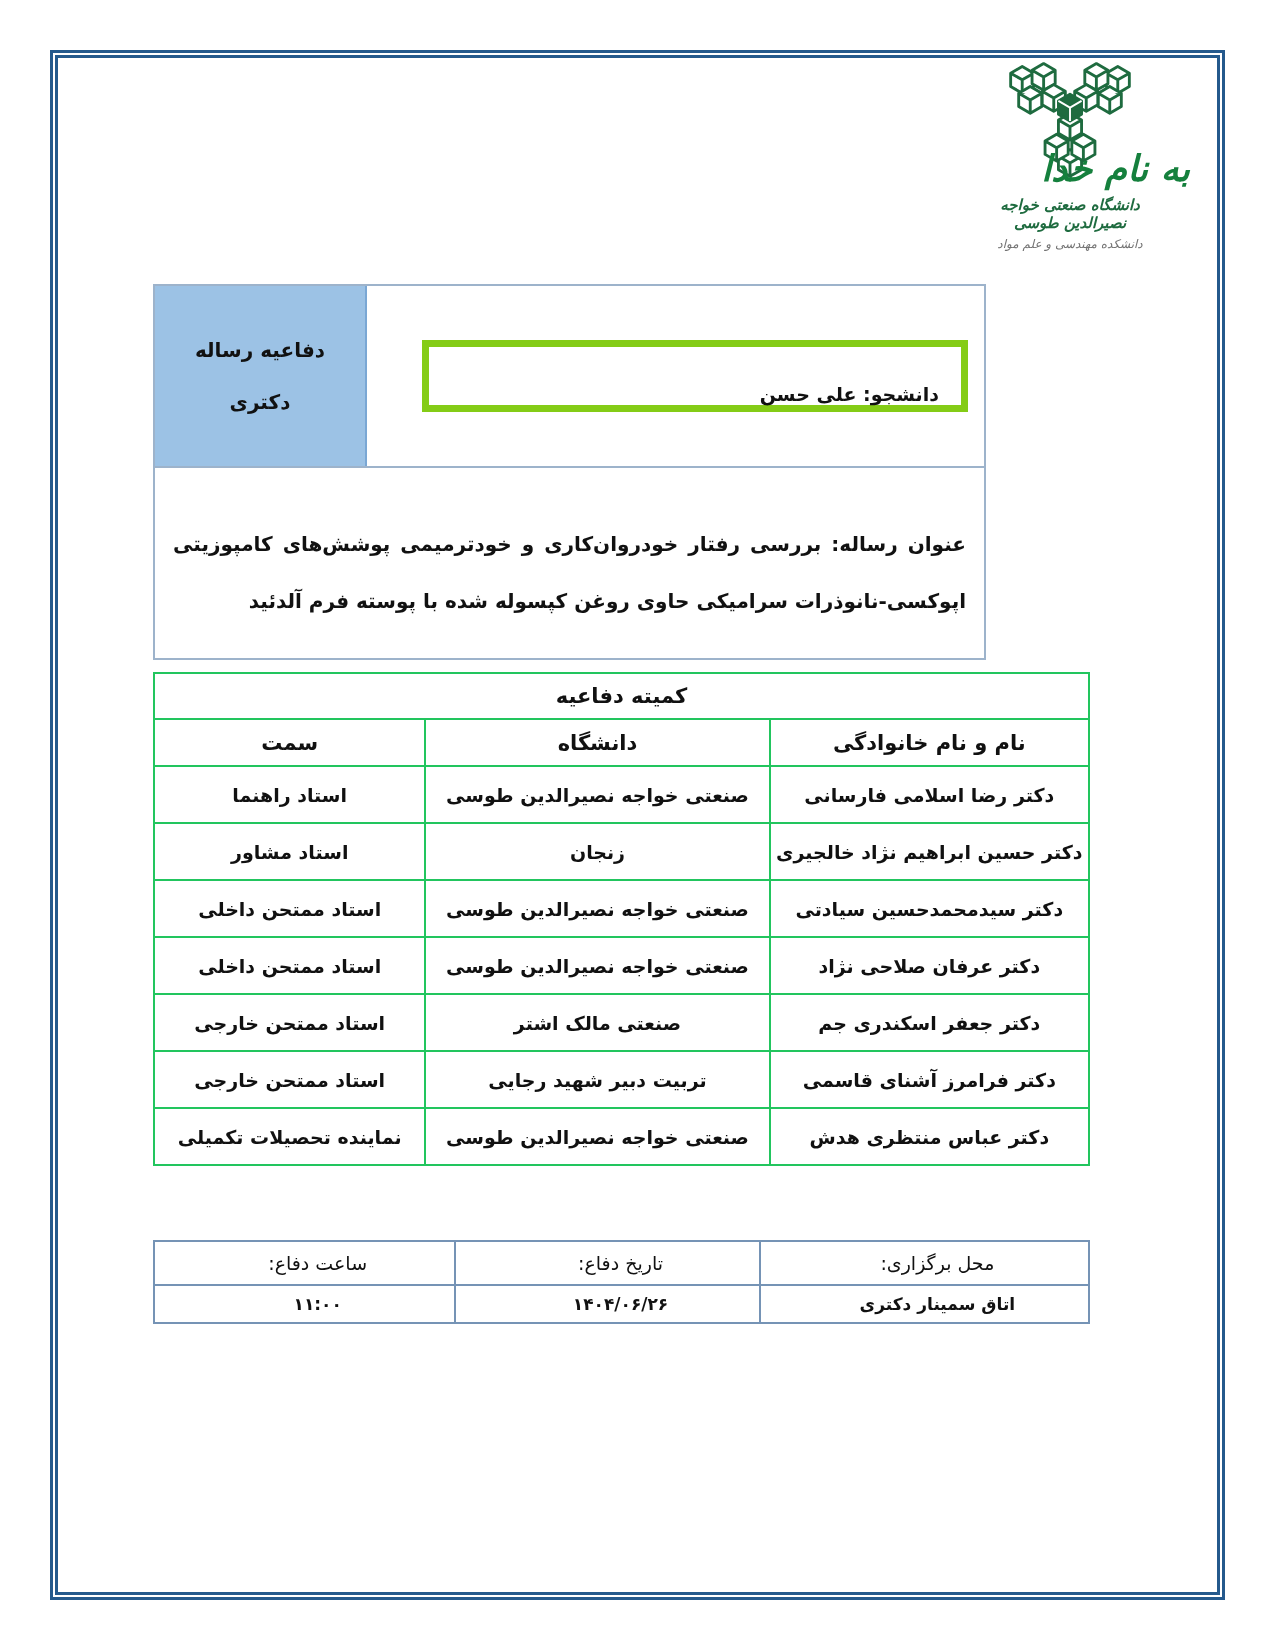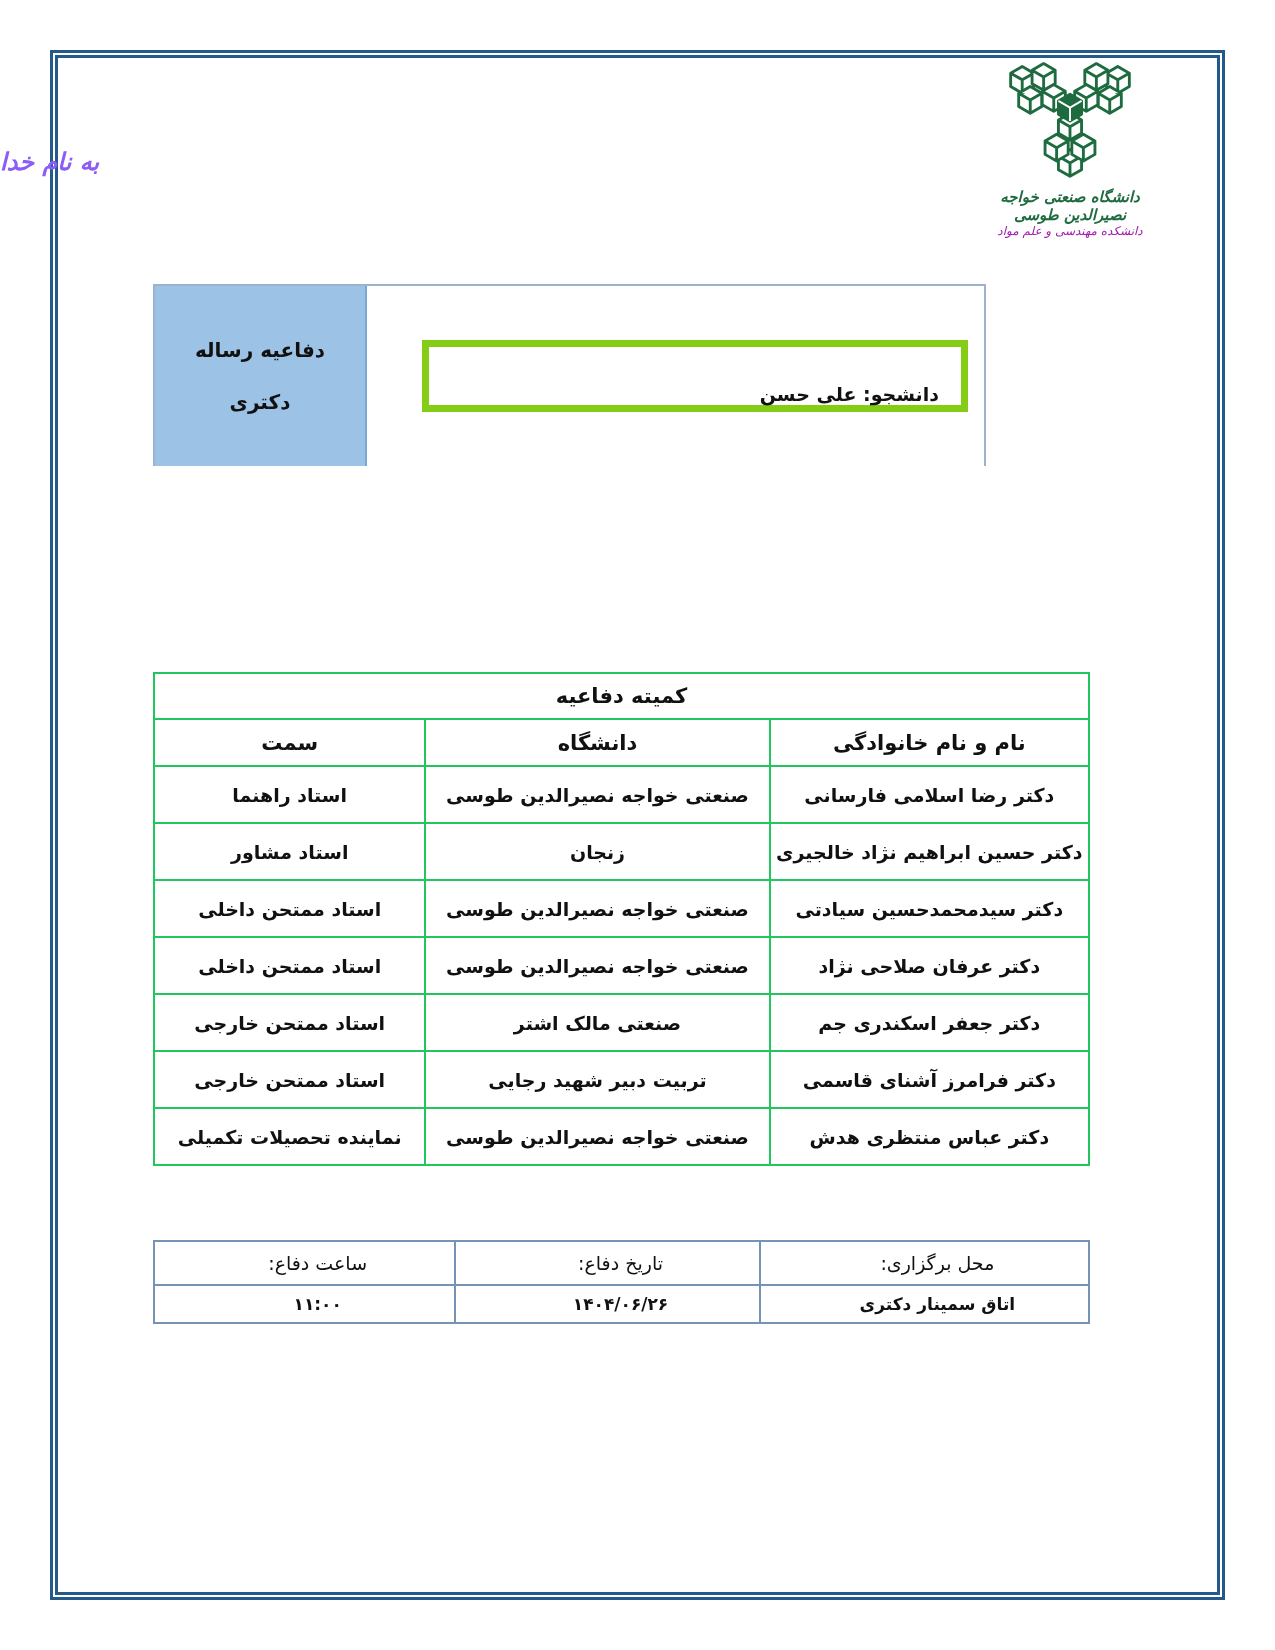--- a/index.html
+++ b/index.html
@@ -7,26 +7,26 @@
   body { font-family:"DejaVu Sans", sans-serif; color:#111; }
   .page {
     position:relative; width:1275px; height:1650px; background:#fff; overflow:hidden;
   }
   .frame-outer { position:absolute; inset:50px; border:3px solid #24598C; }
   .frame-inner { position:absolute; inset:55px; border:3px solid #24598C; }
 
   
   .logo-block { position:absolute; top:55px; right:105px; width:200px; text-align:center; }
   .logo-svg { display:block; margin:0 auto; }
-  .logo-line1 { font-size:15px; font-weight:bold; font-style:italic; color:#1E6B3F; margin-top:4px; }
-  .logo-line2 { font-size:12px; font-style:italic; color:#a21caf; }
+  .logo-line1 { font-size:15px; font-weight:bold; font-style:italic; color:#1E6B3F; margin-top:12px; }
+  .logo-line2 { font-size:12px; font-style:italic; color:#737373; margin-top:5px; }
 
   
-  .bismillah { position:absolute; top:148px; left:0; width:1190px; text-align:left;
-    font-size:24px; font-weight:600; font-style:italic; color:#8b5cf6; }
+  .bismillah { position:absolute; top:148px; left:0; width:1190px; text-align:right;
+    font-size:36px; font-weight:600; font-style:italic; color:#15803d; }
 
   
   .info-table { position:absolute; left:153px; top:284px; width:833px; }
   .info-row1 { display:flex; direction:ltr; height:182px; border:2px solid #9DB3CB; border-bottom:none; }
   .type-cell { width:212px; background:#9CC2E5; border-right:2px solid #7AA7D4;
     display:flex; align-items:center; justify-content:center; text-align:center;
     font-size:20px; font-weight:bold; line-height:52px; padding:0 26px; }
   .content-cell { flex:1; position:relative; background:#fff; }
   .student-box { position:absolute; left:55px; right:16px; top:54px; height:72px;
     border:7px solid #84cc16; display:flex; align-items:flex-end; }
@@ -114,20 +114,21 @@
 
   <div class="info-table">
     <div class="info-row1">
       <div class="type-cell" dir="rtl">دفاعیه رساله دکتری</div>
       <div class="content-cell">
         <div class="student-box">
           <div class="student-label" dir="rtl">دانشجو: علی حسن</div>
         </div>
       </div>
     </div>
+    <div class="info-row2" dir="rtl">عنوان رساله: بررسی رفتار خودروان‌کاری و خودترمیمی پوشش‌های کامپوزیتی اپوکسی-نانوذرات سرامیکی حاوی روغن کپسوله شده با پوسته فرم آلدئید</div>
   </div>
 
   <table class="committee-table" dir="rtl">
     <tbody>
       <tr>
         <td colspan="3" class="committee-title-cell">کمیته دفاعیه</td>
       </tr>
       <tr>
         <td class="committee-head-cell col-name">نام و نام خانوادگی</td>
         <td class="committee-head-cell col-univ">دانشگاه</td>

